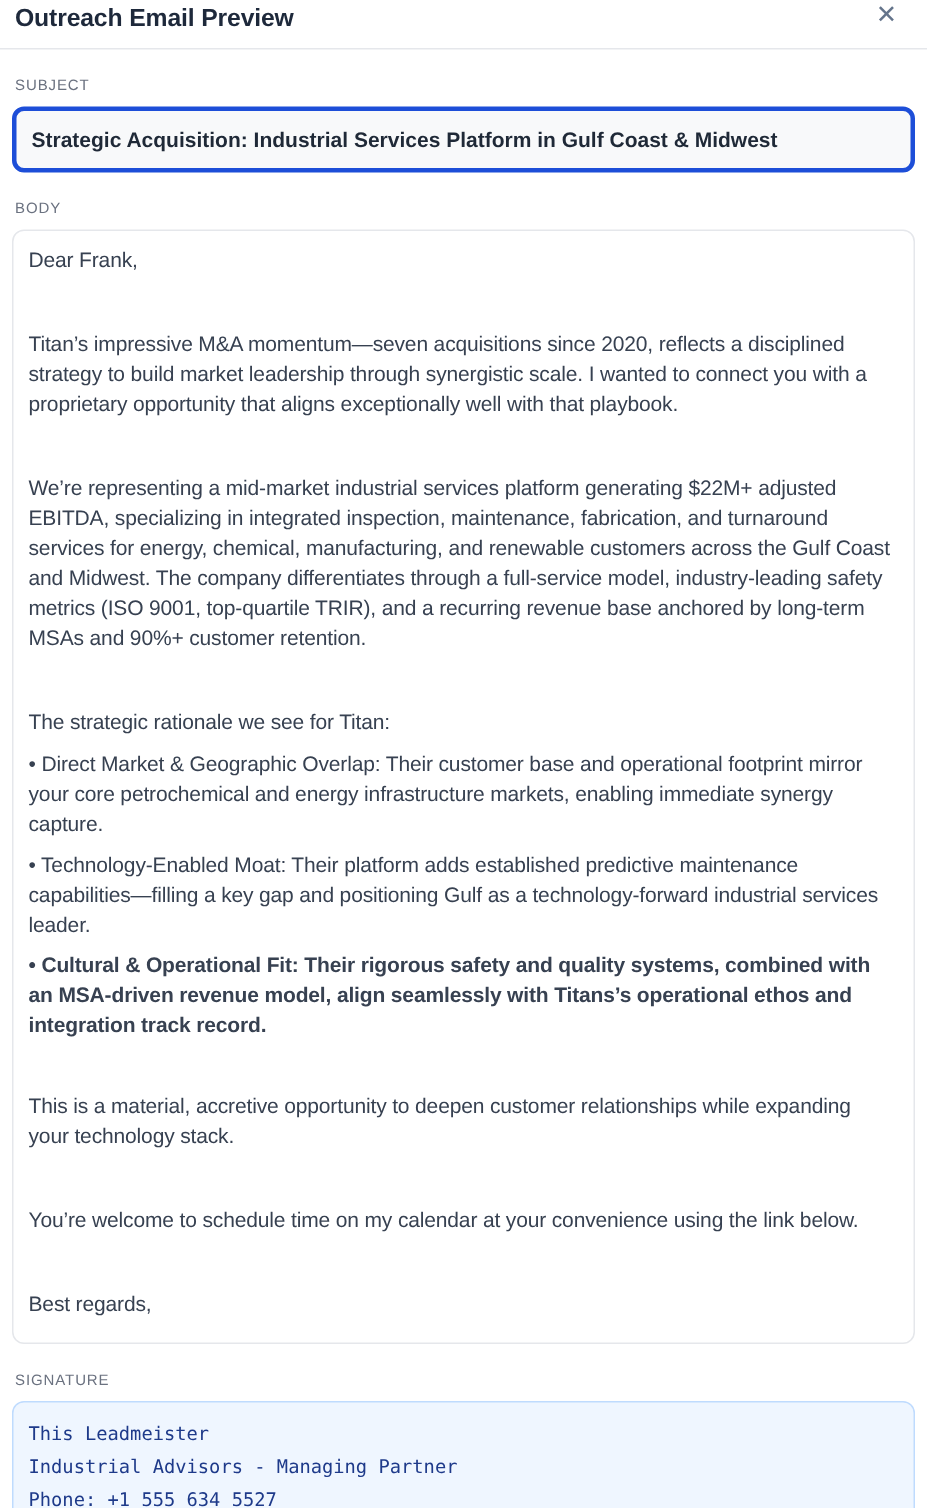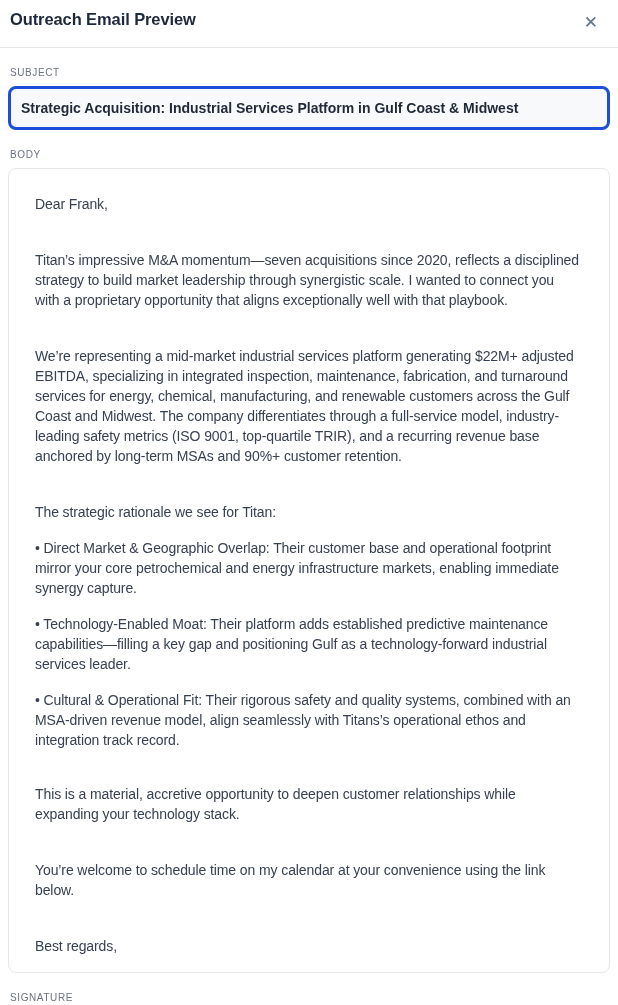--- a/index.html
+++ b/index.html
@@ -8,25 +8,25 @@
     width: 618px;
     min-height: 1005px;
     font-family: "Liberation Sans", "DejaVu Sans", sans-serif;
     color: #374151;
   }
   .modal { width: 618px; background: #ffffff; }
 
   
   .modal-header {
     display: flex;
-    align-items: flex-start;
+    align-items: flex-end;
     justify-content: space-between;
     padding: 10px 14px 10px 10px;
     border-bottom: 1px solid #e5e7eb;
-    height: 48px;
+    height: 33px;
     gap: 18px;
   }
   .modal-title {
     font-size: 16.5px;
     font-weight: 700;
     color: #1e293b;
     letter-spacing: -0.1px;
   }
   .close-btn {
     background: none;
@@ -65,25 +65,25 @@
   .body-box {
     background: #ffffff;
     border: 1px solid #e5e7eb;
     border-radius: 8px;
     padding: 9px 12px 16px 10px;
     font-size: 14px;
     line-height: 20px;
     color: #374151;
     letter-spacing: -0.1px;
   }
-  .body-box p { margin: 16px; }
+  .body-box p { margin: 0; }
   .body-box p.para        { margin-bottom: 36px; }
   .body-box p.tight       { margin-bottom: 8px; }
   .body-box p.bullet      { margin-bottom: 7px; }
-  .body-box p.bullet-last { margin-bottom: 34px; }
+  .body-box p.bullet-last { margin-bottom: 34px; font-weight: bold; }
   .body-box p.last        { margin-bottom: 0; }
 
   .signature-box {
     background: #eff6ff;
     border: 1px solid #bfdbfe;
     border-radius: 8px;
     padding: 10px 12px 12px 10px;
     margin-bottom: 27px;
     font-family: "DejaVu Sans Mono", "Liberation Mono", monospace;
     font-size: 12.5px;

